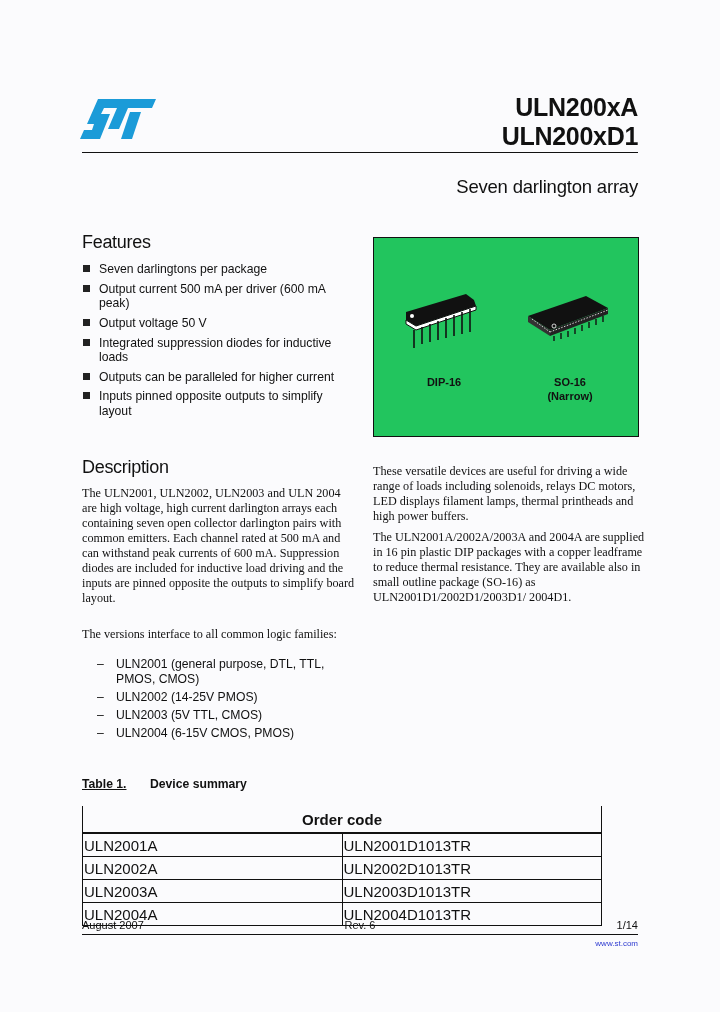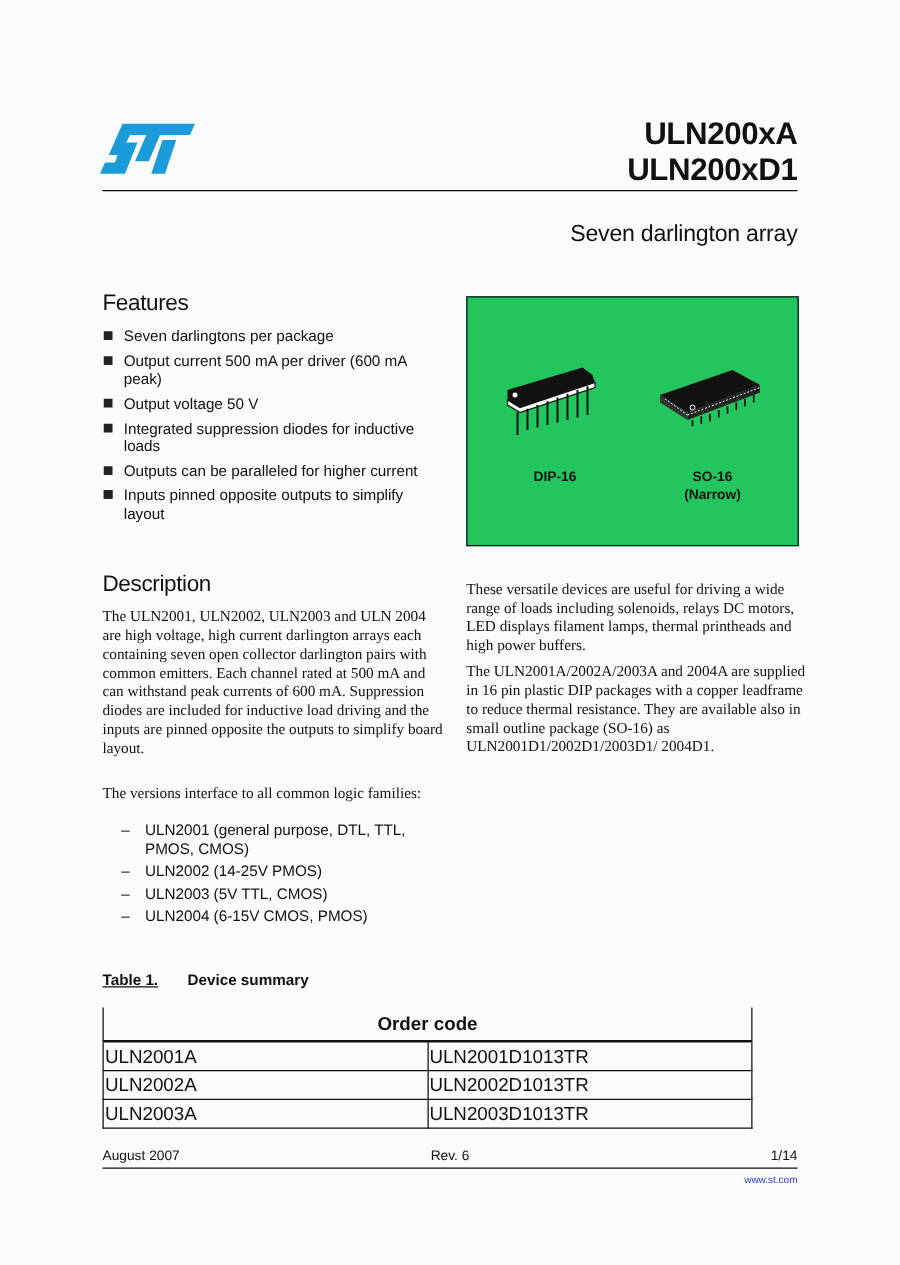--- a/index.html
+++ b/index.html
@@ -146,20 +146,24 @@
         <td>ULN2001D1013TR</td>
       </tr>
     <tr>
         <td class="first">ULN2002A</td>
         <td>ULN2002D1013TR</td>
       </tr>
     <tr>
         <td class="first">ULN2003A</td>
         <td>ULN2003D1013TR</td>
       </tr>
+    <tr>
+        <td class="first">ULN2004A</td>
+        <td>ULN2004D1013TR</td>
+      </tr>
   </tbody>
 </table>
 
 <div class="abs footer-left">August 2007</div>
 <div class="abs footer-mid">Rev. 6</div>
 <div class="abs footer-right">1/14</div>
 <div class="abs hr-bot"></div>
 <div class="abs footer-url">www.st.com</div>
 
 </body></html>

